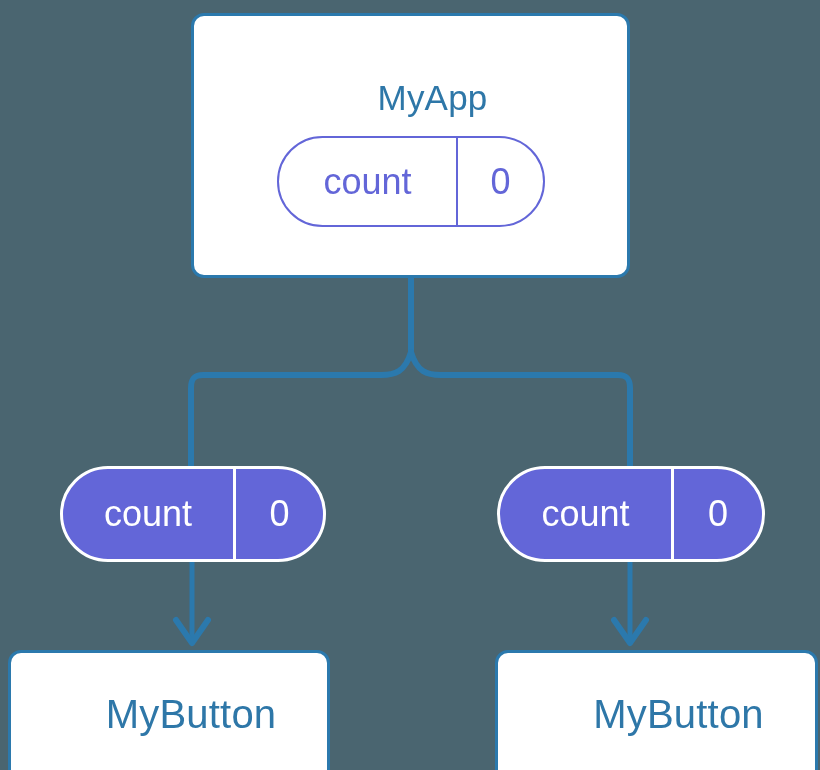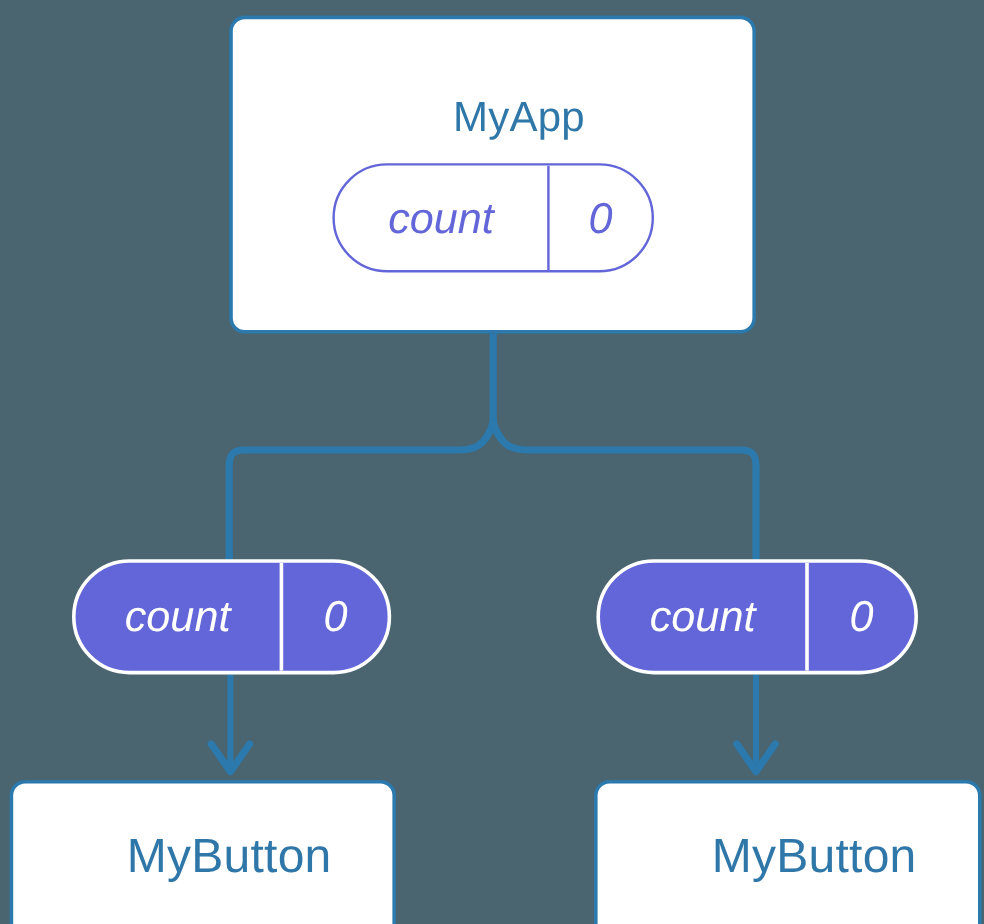--- a/index.html
+++ b/index.html
@@ -86,21 +86,20 @@
     align-items: stretch;
     border-radius: 999px;
     overflow: hidden;
     z-index: 3;
   }
   .pill-key, .pill-val {
     display: flex;
     align-items: center;
     justify-content: center;
     white-space: nowrap;
-    font-style: italic;
   }
 
   
   #pill-app {
     left: 277px;
     top: 136px;
     width: 268px;
     height: 91px;
     border: 2px solid #6366d8;
     background: transparent;

